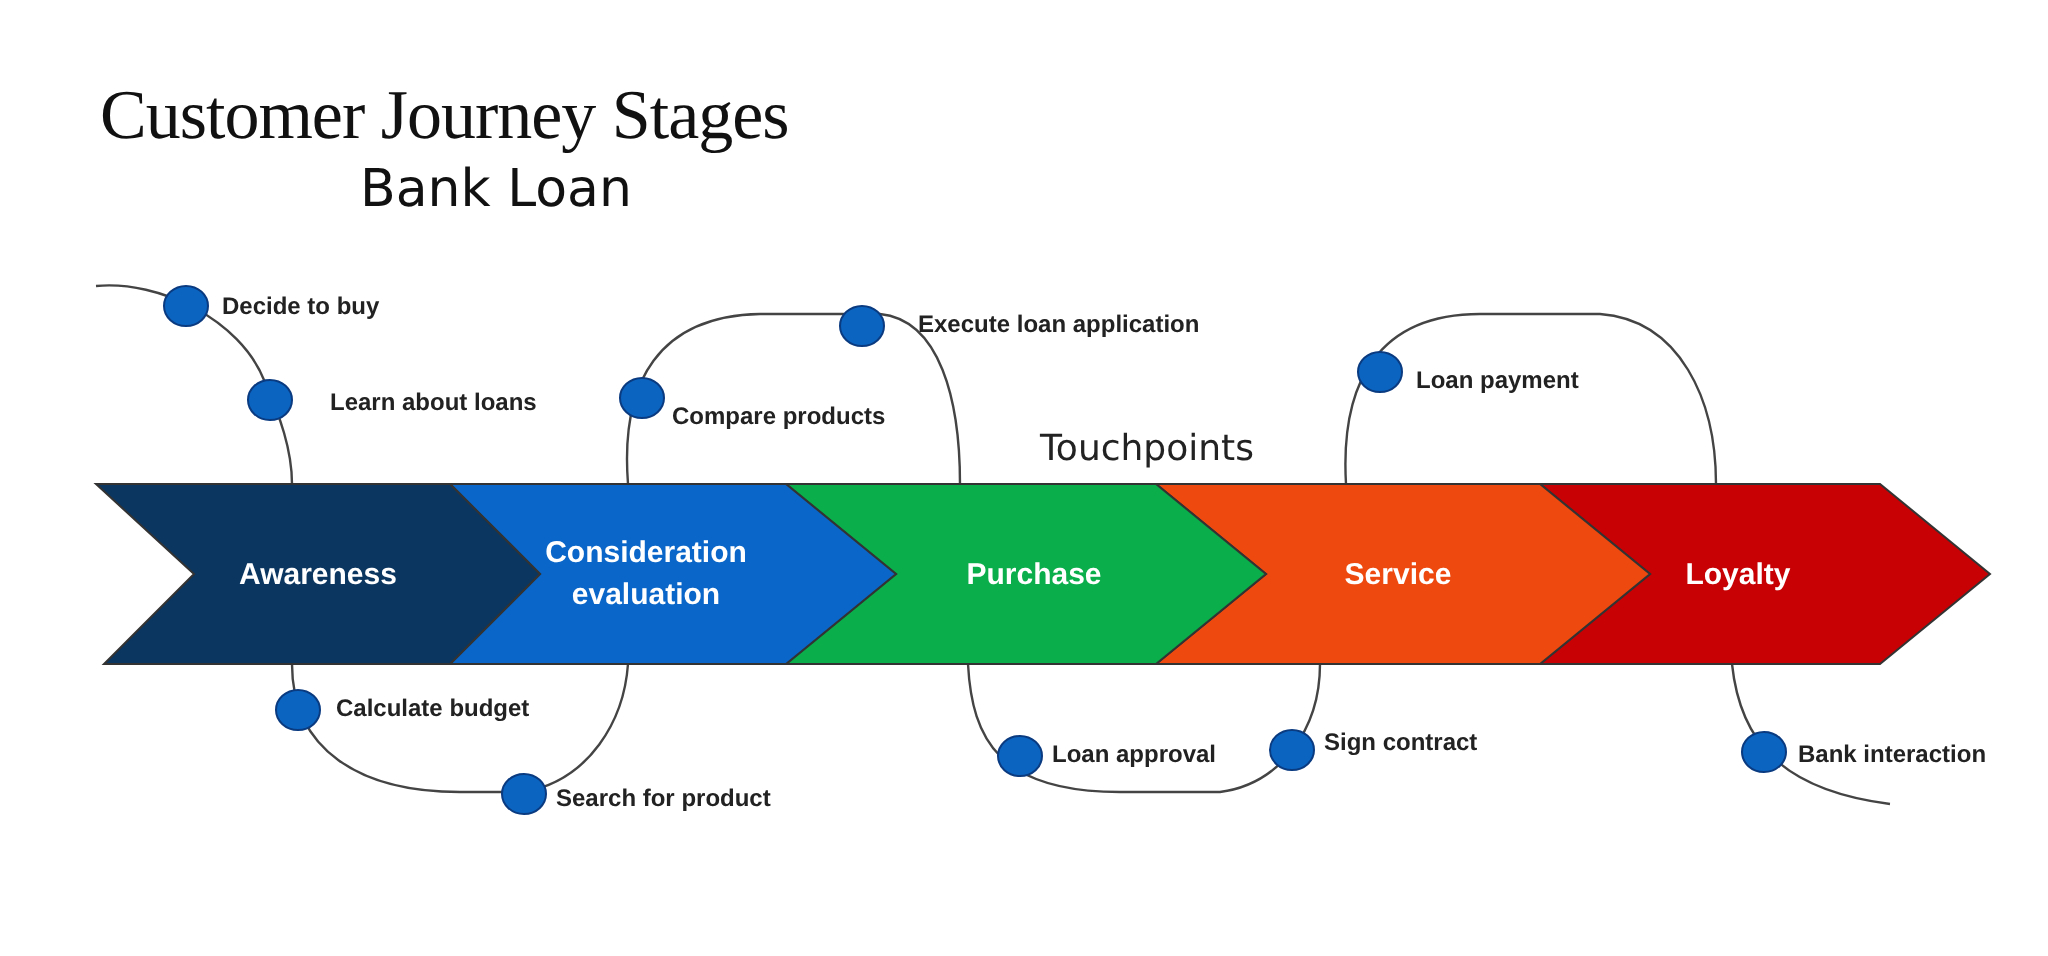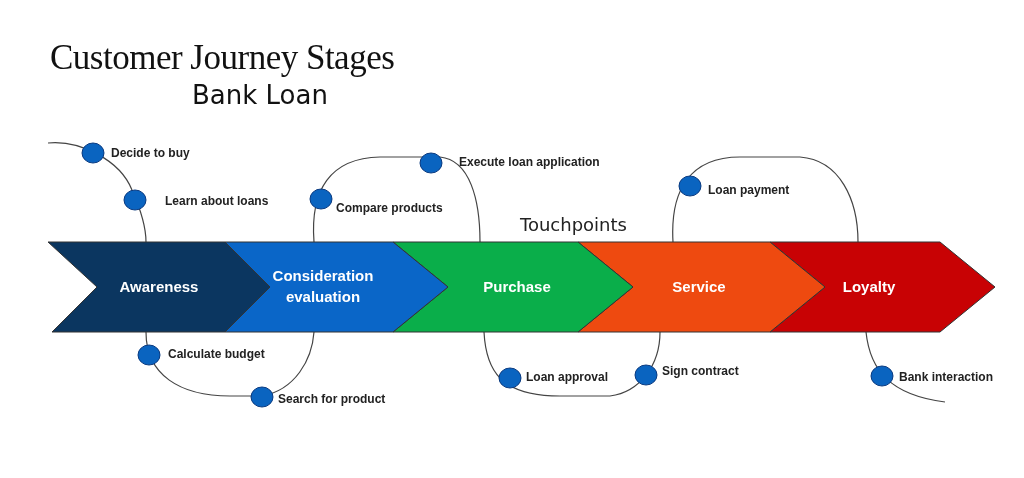--- a/index.html
+++ b/index.html
@@ -1,18 +1,18 @@
 <!DOCTYPE html>
 <html><head>
 <meta charset="utf-8">
 <style>
   html, body { margin: 0; padding: 0; background: #ffffff; }
   body { width: 1024px; height: 478px; position: relative; overflow: hidden; font-family: "DejaVu Sans", sans-serif; }
   .title { position: absolute; left: 50px; top: 22px; font-size: 35px; color: #111; font-family: Liberation Serif, serif; letter-spacing: -0.5px; white-space: nowrap; margin-top: 16px; }
-  .subtitle { position: absolute; left: 192px; top: 80px; font-size: 26px; color: #111; font-family: "DejaVu Sans", sans-serif; white-space: nowrap; }
+  .subtitle { position: absolute; left: 180px; top: 80px; font-size: 26px; color: #111; font-family: "DejaVu Sans", sans-serif; white-space: nowrap; }
   .touch-label { position: absolute; left: 520px; top: 214px; font-size: 18px; color: #222; white-space: nowrap; }
   svg { position: absolute; left: 0; top: 0; }
   .stage-text { font-family: "Liberation Sans", sans-serif; font-weight: bold; fill: #ffffff; font-size: 15px; }
   .tp-text { font-family: "Liberation Sans", sans-serif; font-weight: bold; fill: #222; font-size: 12px; }
 </style>
 </head>
 <body>
 
 <div class="title">Customer Journey Stages</div>
 <div class="subtitle">Bank Loan</div>

